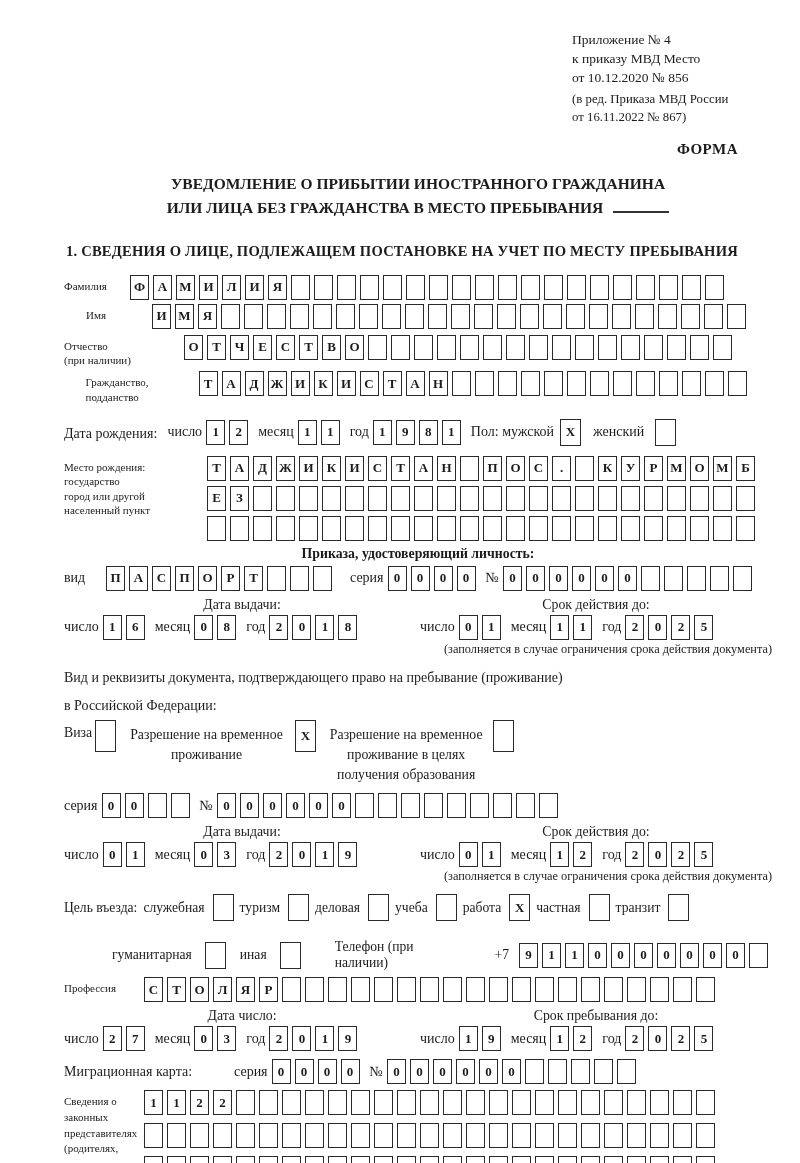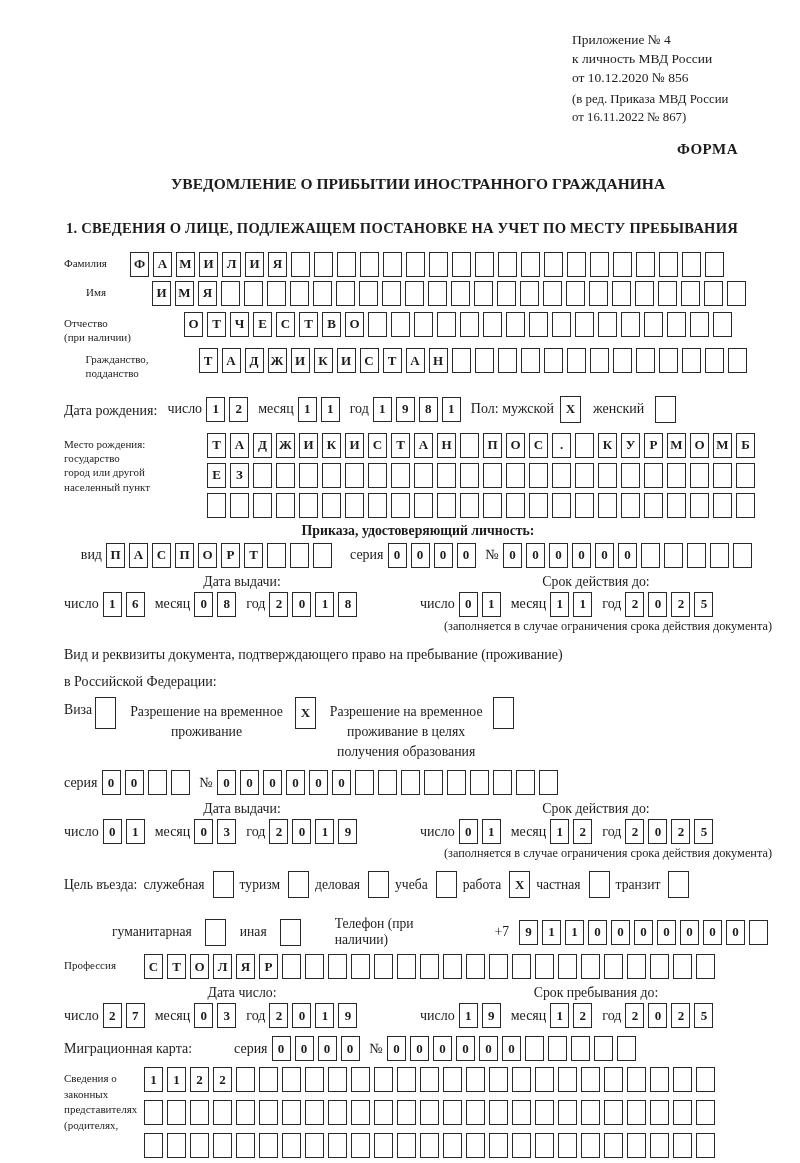--- a/index.html
+++ b/index.html
@@ -60,32 +60,35 @@
   .serrow{display:flex;align-items:center;margin-top:8px;}
   .serrow .w{padding-top:0;}
 </style>
 </head>
 <body>
 
 <div class="page">
 
   <div class="hdr">
     <div>Приложение № 4</div>
-    <div>к личность МВД России</div>
+    <div>к приказу МВД Место</div>
     <div>от 10.12.2020 № 856</div>
     <div class="hdr-sub">
       <div>(в ред. Приказа МВД России</div>
       <div>от 16.11.2022 № 867)</div>
     </div>
   </div>
 
   <div class="forma">ФОРМА</div>
 
   <div class="title">
     <div>УВЕДОМЛЕНИЕ О ПРИБЫТИИ ИНОСТРАННОГО ГРАЖДАНИНА</div>
+    <div>
+      <span>ИЛИ ЛИЦА БЕЗ ГРАЖДАНСТВА В МЕСТО ПРЕБЫВАНИЯ</span><span class="blank-line"></span>
+    </div>
   </div>
 
   <div class="sec1">1. СВЕДЕНИЯ О ЛИЦЕ, ПОДЛЕЖАЩЕМ ПОСТАНОВКЕ НА УЧЕТ ПО МЕСТУ ПРЕБЫВАНИЯ</div>
 
   <div class="row mt16">
     <span class="lbl lw-surname">Фамилия</span>
     <span class="cells">
         <span class="cell">Ф</span>
         <span class="cell">А</span>
         <span class="cell">М</span>
@@ -323,21 +326,21 @@
           <span class="cell"></span>
           <span class="cell"></span>
           <span class="cell"></span>
         </span>
     </span>
   </div>
 
   <div class="doc-head">Приказа, удостоверяющий личность:</div>
 
   <div class="row" style="align-items:center;">
-    <span class="w" style="padding-top:0;width:38px;text-align:right;">вид</span>
+    <span class="w" style="padding-top:0;width:38px;">вид</span>
     <span class="cells">
         <span class="cell">П</span>
         <span class="cell">А</span>
         <span class="cell">С</span>
         <span class="cell">П</span>
         <span class="cell">О</span>
         <span class="cell">Р</span>
         <span class="cell">Т</span>
         <span class="cell"></span>
         <span class="cell"></span>

